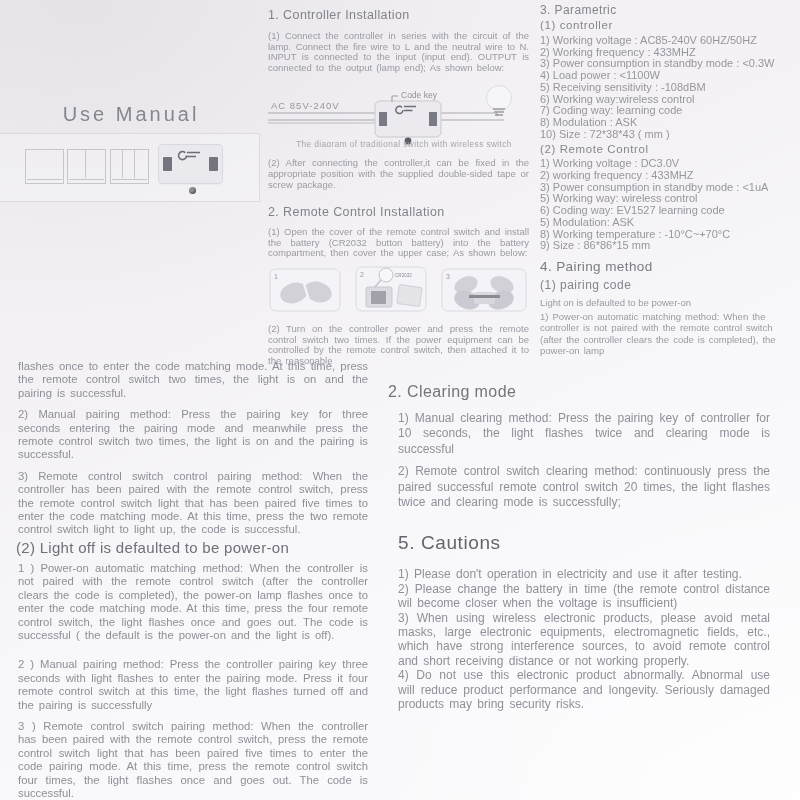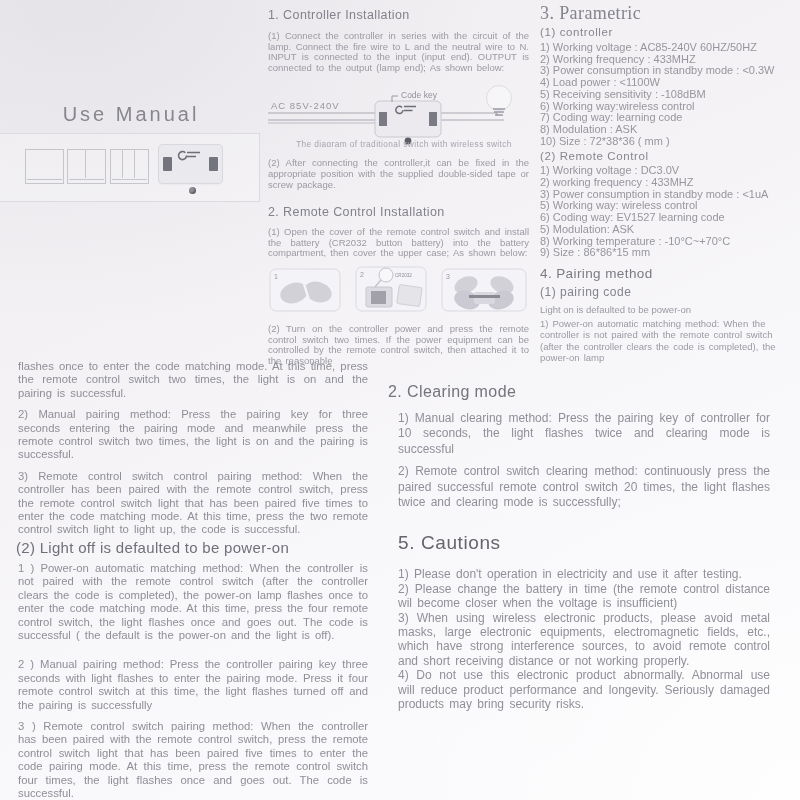--- a/index.html
+++ b/index.html
@@ -30,21 +30,21 @@
   .screw{position:absolute;left:192px;top:53px;width:7px;height:7px;border-radius:50%;
     background:radial-gradient(circle at 35% 35%, #8d8d96 0 30%, #55555d 70%);}
 
   
   .mid-col{left:268px;top:0;width:261px;}
   .mid-h{font-size:12.5px;color:#82828b;letter-spacing:.4px;}
   .mid-p{font-size:9.5px;line-height:10.6px;color:#9b9aa3;text-align:justify;word-spacing:1.6px;}
 
   
   .right-col{left:540px;top:0;width:258px;}
-  .par-h{font-size:18px;color:#84848d;letter-spacing:.4px;font-family:Liberation Serif, serif;}
+  .par-h{font-size:12px;color:#84848d;letter-spacing:.4px;}
   .par-sub{font-size:11.5px;color:#86868f;letter-spacing:.6px;}
   .spec-line{font-size:11px;line-height:11.7px;color:#97969e;white-space:nowrap;}
   .pair-h{font-size:13.5px;color:#7b7b84;letter-spacing:.4px;}
   .pair-sub{font-size:12px;color:#84848d;letter-spacing:.5px;}
   .pair-note{font-size:9.5px;color:#9b9aa3;}
   .pair-p{font-size:9.5px;line-height:11.3px;color:#9b9aa3;text-align:left;word-spacing:1.4px;}
 
   
   .bl-col{left:18px;top:360px;width:350px;}
   .bl-p{font-size:11.3px;line-height:13.4px;color:#8f8f98;text-align:justify;word-spacing:2px;margin-bottom:8px;}
@@ -152,21 +152,21 @@
     <h3 class="par-sub" style="margin-top:2px;">(1) controller</h3>
     <div style="margin-top:4px;">
         <div class="spec-line">1) Working voltage : AC85-240V 60HZ/50HZ</div>
         <div class="spec-line">2) Working frequency : 433MHZ</div>
         <div class="spec-line">3) Power consumption in standby mode : &lt;0.3W</div>
         <div class="spec-line">4) Load power : &lt;1100W</div>
         <div class="spec-line">5) Receiving sensitivity : -108dBM</div>
         <div class="spec-line">6) Working way:wireless control</div>
         <div class="spec-line">7) Coding way: learning code</div>
         <div class="spec-line">8) Modulation : ASK</div>
-        <div class="spec-line">10) Size : 72*38*36 ( mm )</div>
+        <div class="spec-line">10) Size : 72*38*43 ( mm )</div>
       </div>
     <h3 class="par-sub" style="margin-top:3px;">(2) Remote Control</h3>
     <div style="margin-top:3px;">
         <div class="spec-line">1) Working voltage : DC3.0V</div>
         <div class="spec-line">2) working frequency : 433MHZ</div>
         <div class="spec-line">3) Power consumption in standby mode : &lt;1uA</div>
         <div class="spec-line">5) Working way: wireless control</div>
         <div class="spec-line">6) Coding way: EV1527 learning code</div>
         <div class="spec-line">5) Modulation: ASK</div>
         <div class="spec-line">8) Working temperature : -10°C~+70°C</div>

